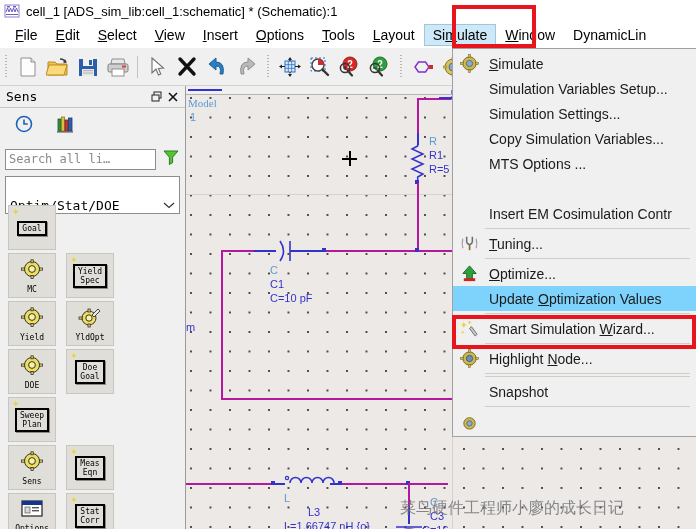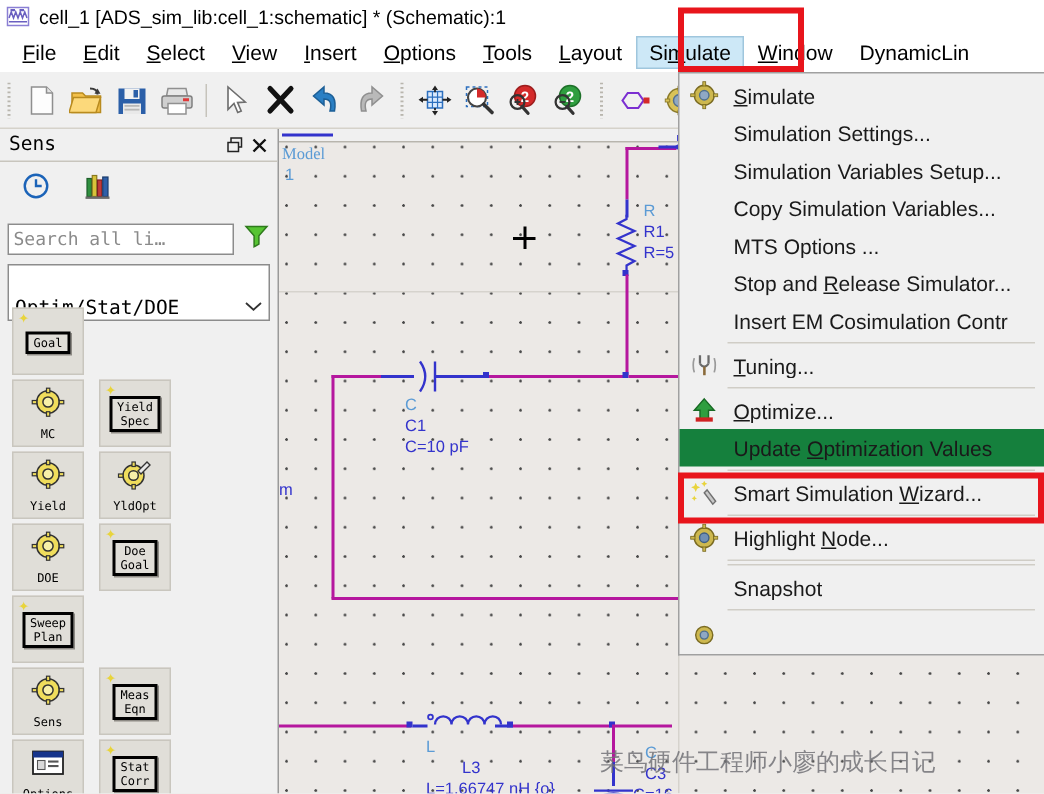--- a/index.html
+++ b/index.html
@@ -213,21 +213,21 @@
   .mrow .micon {
     width: 28px; height: 22px; flex: 0 0 auto;
     display: flex; align-items: center; justify-content: center;
   }
   .mrow .mlabel {
     font-size: 14px; color: #1a1a1a;
     padding-left: 6px;
     overflow: hidden;
   }
   .mrow .mlabel u { text-decoration: underline; }
-  .mrow.highlight { background: #15803d; }
+  .mrow.highlight { background: #7dd3fc; }
   .msep { height: 1px; background: #d0cdc6; margin: 2px 6px 2px 32px; }
 
   
   .red-box {
     position: absolute; border: 4px solid #e8151c; z-index: 80;
     pointer-events: none;
   }
 
   #watermark {
     position: absolute; left: 400px; top: 498px;
@@ -680,42 +680,41 @@
             <rect x="0.5" y="9" width="3" height="2"></rect>
               <rect x="16.5" y="9" width="3" height="2"></rect>
           </g>
         </svg>
       </span>
       <span class="mlabel"><u>S</u>imulate</span>
     </div>
 
     <div class="mrow">
       <span class="micon"></span>
+      <span class="mlabel">Simulation Variables Setup...</span>
+    </div>
+
+    <div class="mrow">
+      <span class="micon"></span>
       <span class="mlabel">Simulation Settings...</span>
-    </div>
-
-    <div class="mrow">
-      <span class="micon"></span>
-      <span class="mlabel">Simulation Variables Setup...</span>
     </div>
 
     <div class="mrow">
       <span class="micon"></span>
       <span class="mlabel">Copy Simulation Variables...</span>
     </div>
 
 
     <div class="mrow">
       <span class="micon"></span>
       <span class="mlabel">MTS Options ...</span>
     </div>
 
     <div class="mrow">
       <span class="micon"></span>
-      <span class="mlabel">Stop and <u>R</u>elease Simulator...</span>
     </div>
 
     <div class="mrow">
       <span class="micon"></span>
       <span class="mlabel">Insert EM Cosimulation Contr</span>
     </div>
 
     <div class="msep"></div>
 
     <div class="mrow">

